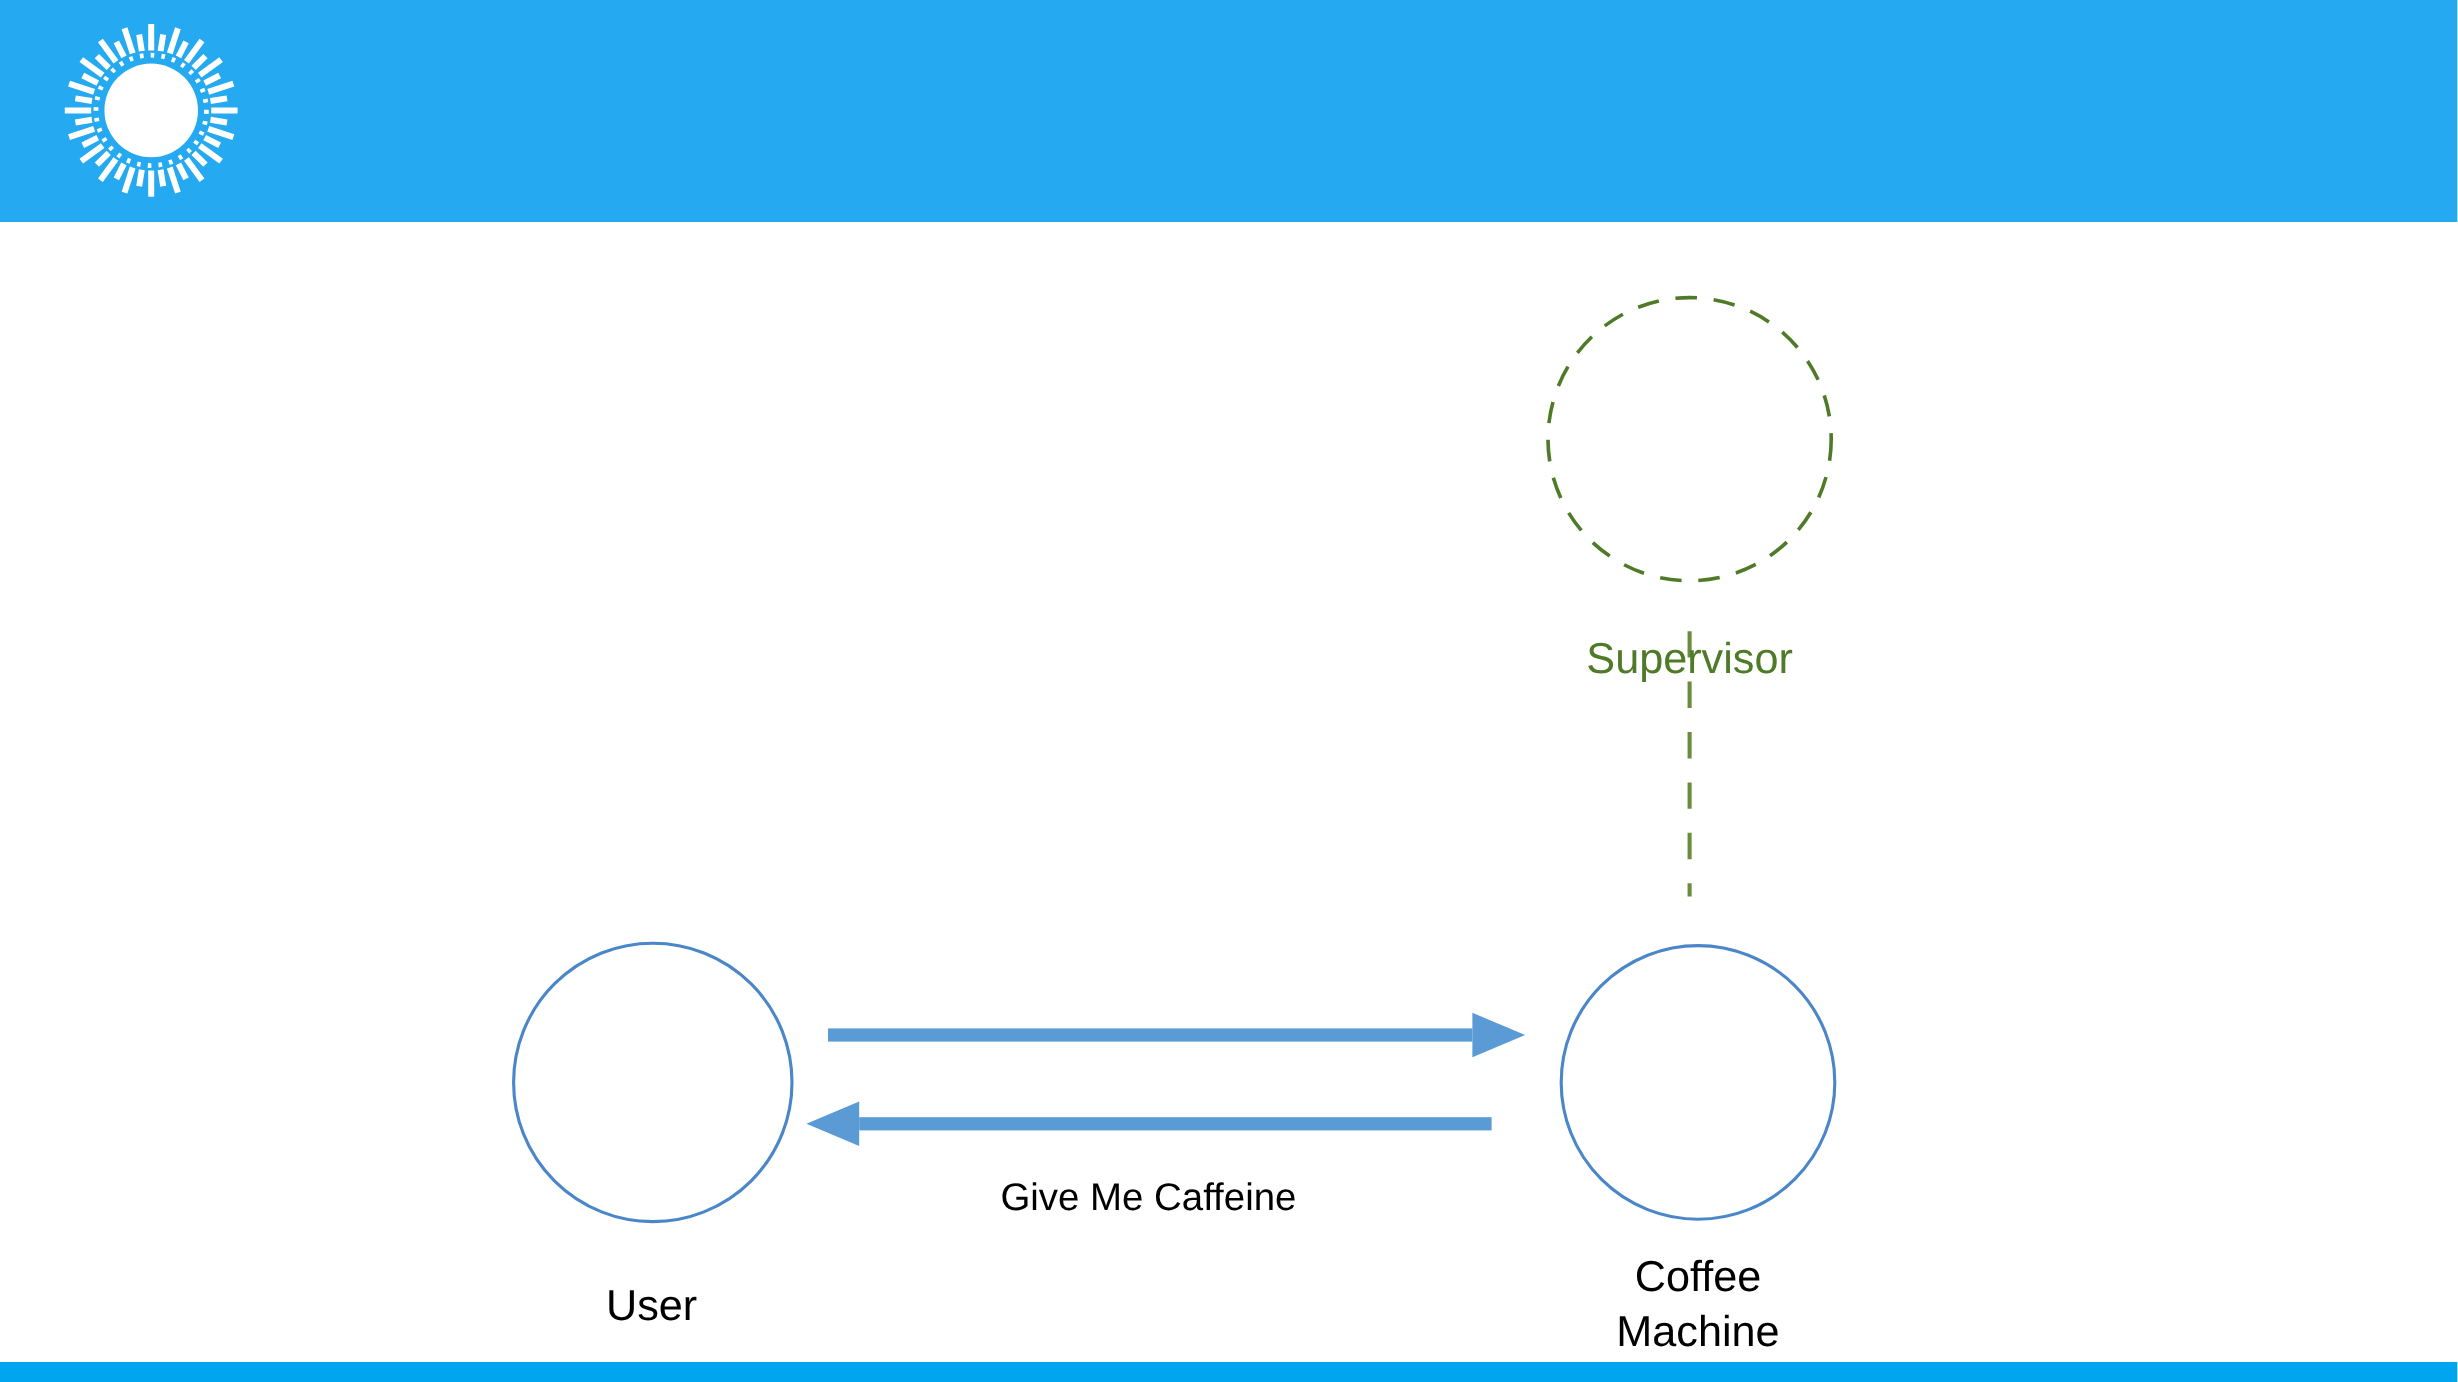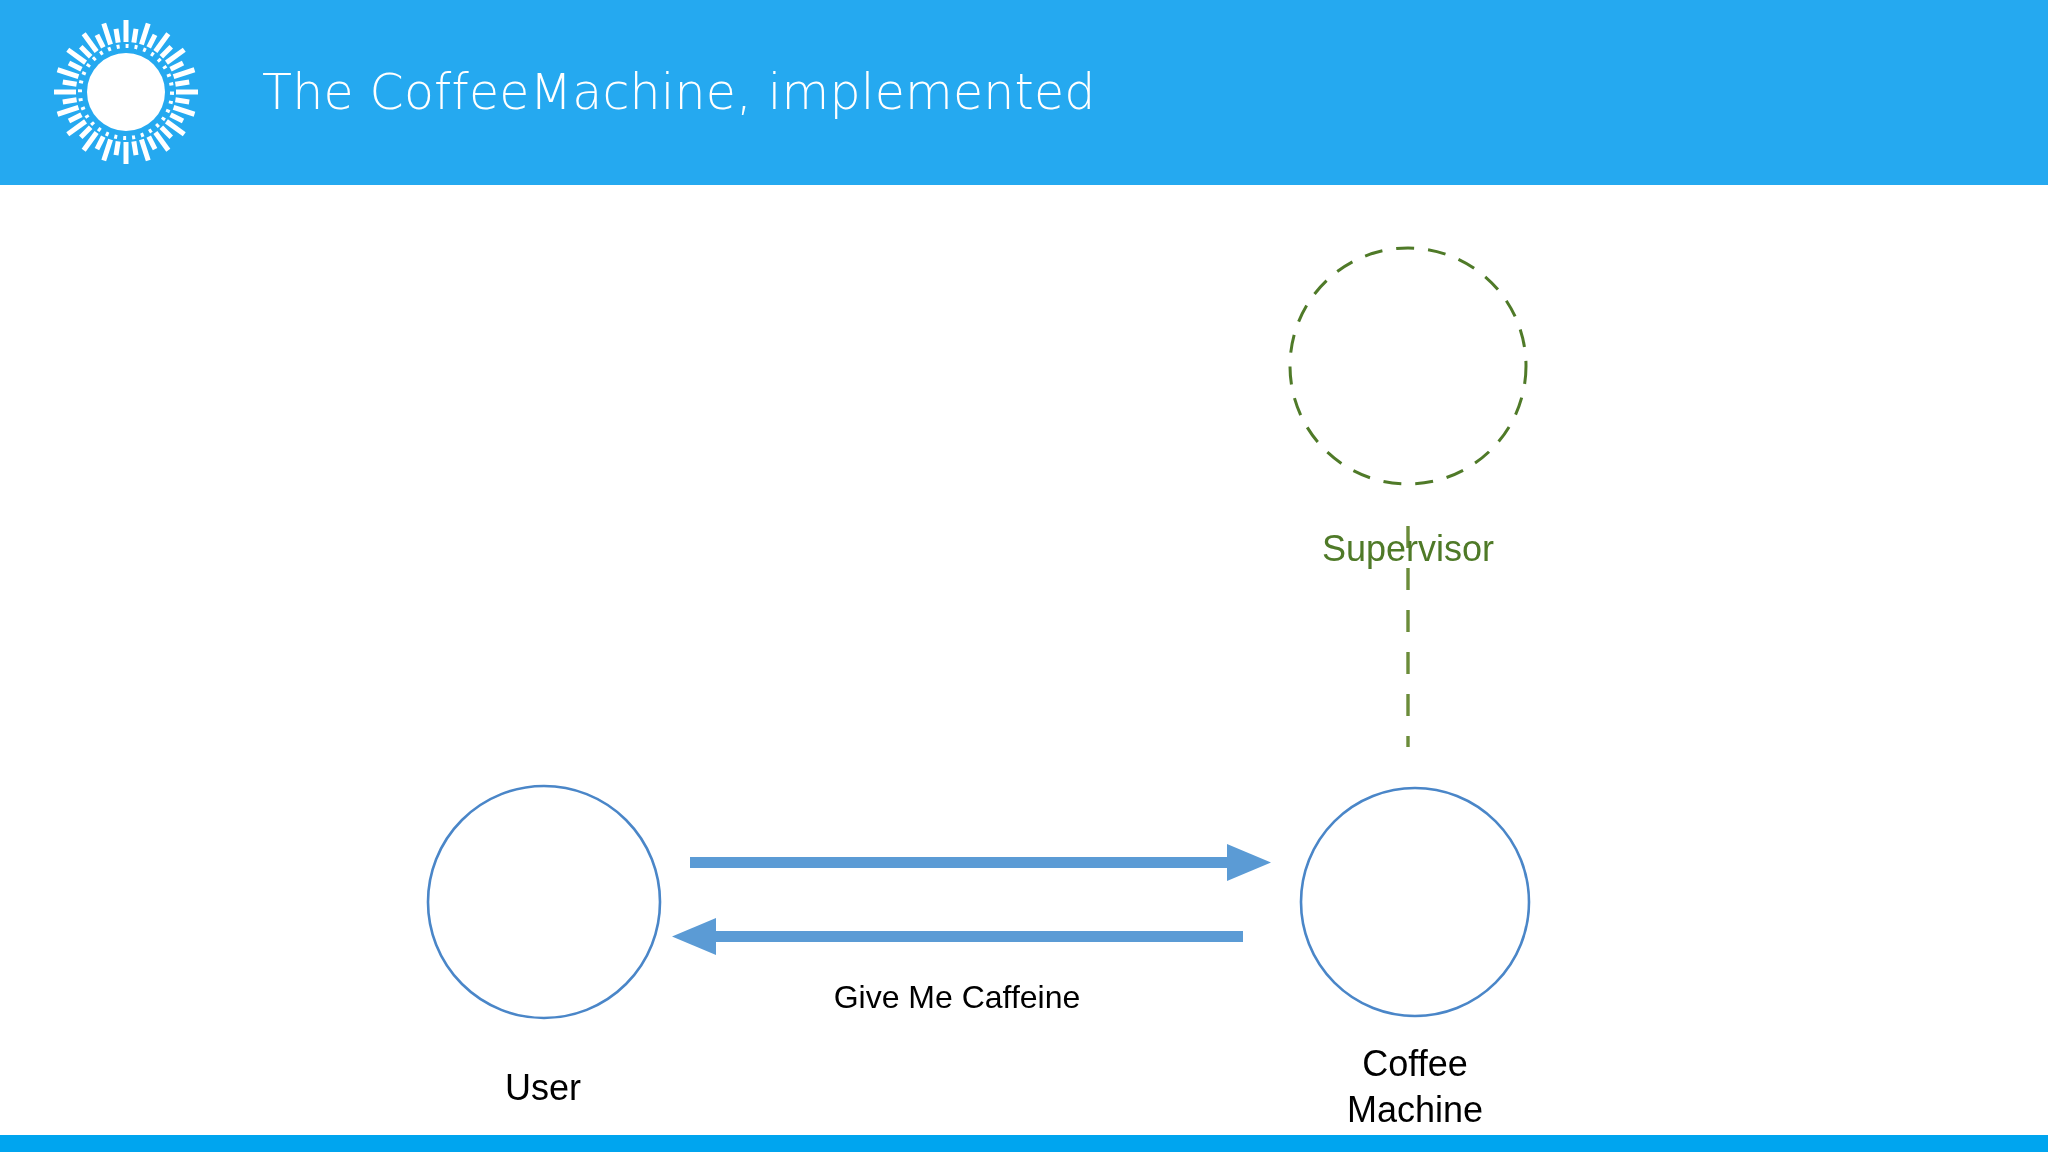--- a/index.html
+++ b/index.html
@@ -185,21 +185,20 @@
             </g>
           </g>
 
           <circle cx="78" cy="78" r="46" fill="none" stroke="#ffffff" stroke-width="4" stroke-dasharray="3 6"></circle>
         </g>
 
         <circle cx="78" cy="78" r="39" fill="#ffffff"></circle>
       </svg>
     </div>
 
-    <div id="slide-title">The CoffeeMachine, implemented</div>
   </div>
 
   <div id="diagram">
 
     <svg id="diagram-svg" viewBox="0 0 2048 950">
       <defs>
         <marker id="arrow-right-head" viewBox="0 0 10 10" refX="9.4" refY="5" markerWidth="5.2" markerHeight="5.2" orient="auto-start-reverse">
           <path d="M 0 0.4 L 10 5 L 0 9.6 z" fill="#5b9bd5"></path>
         </marker>
       </defs>

